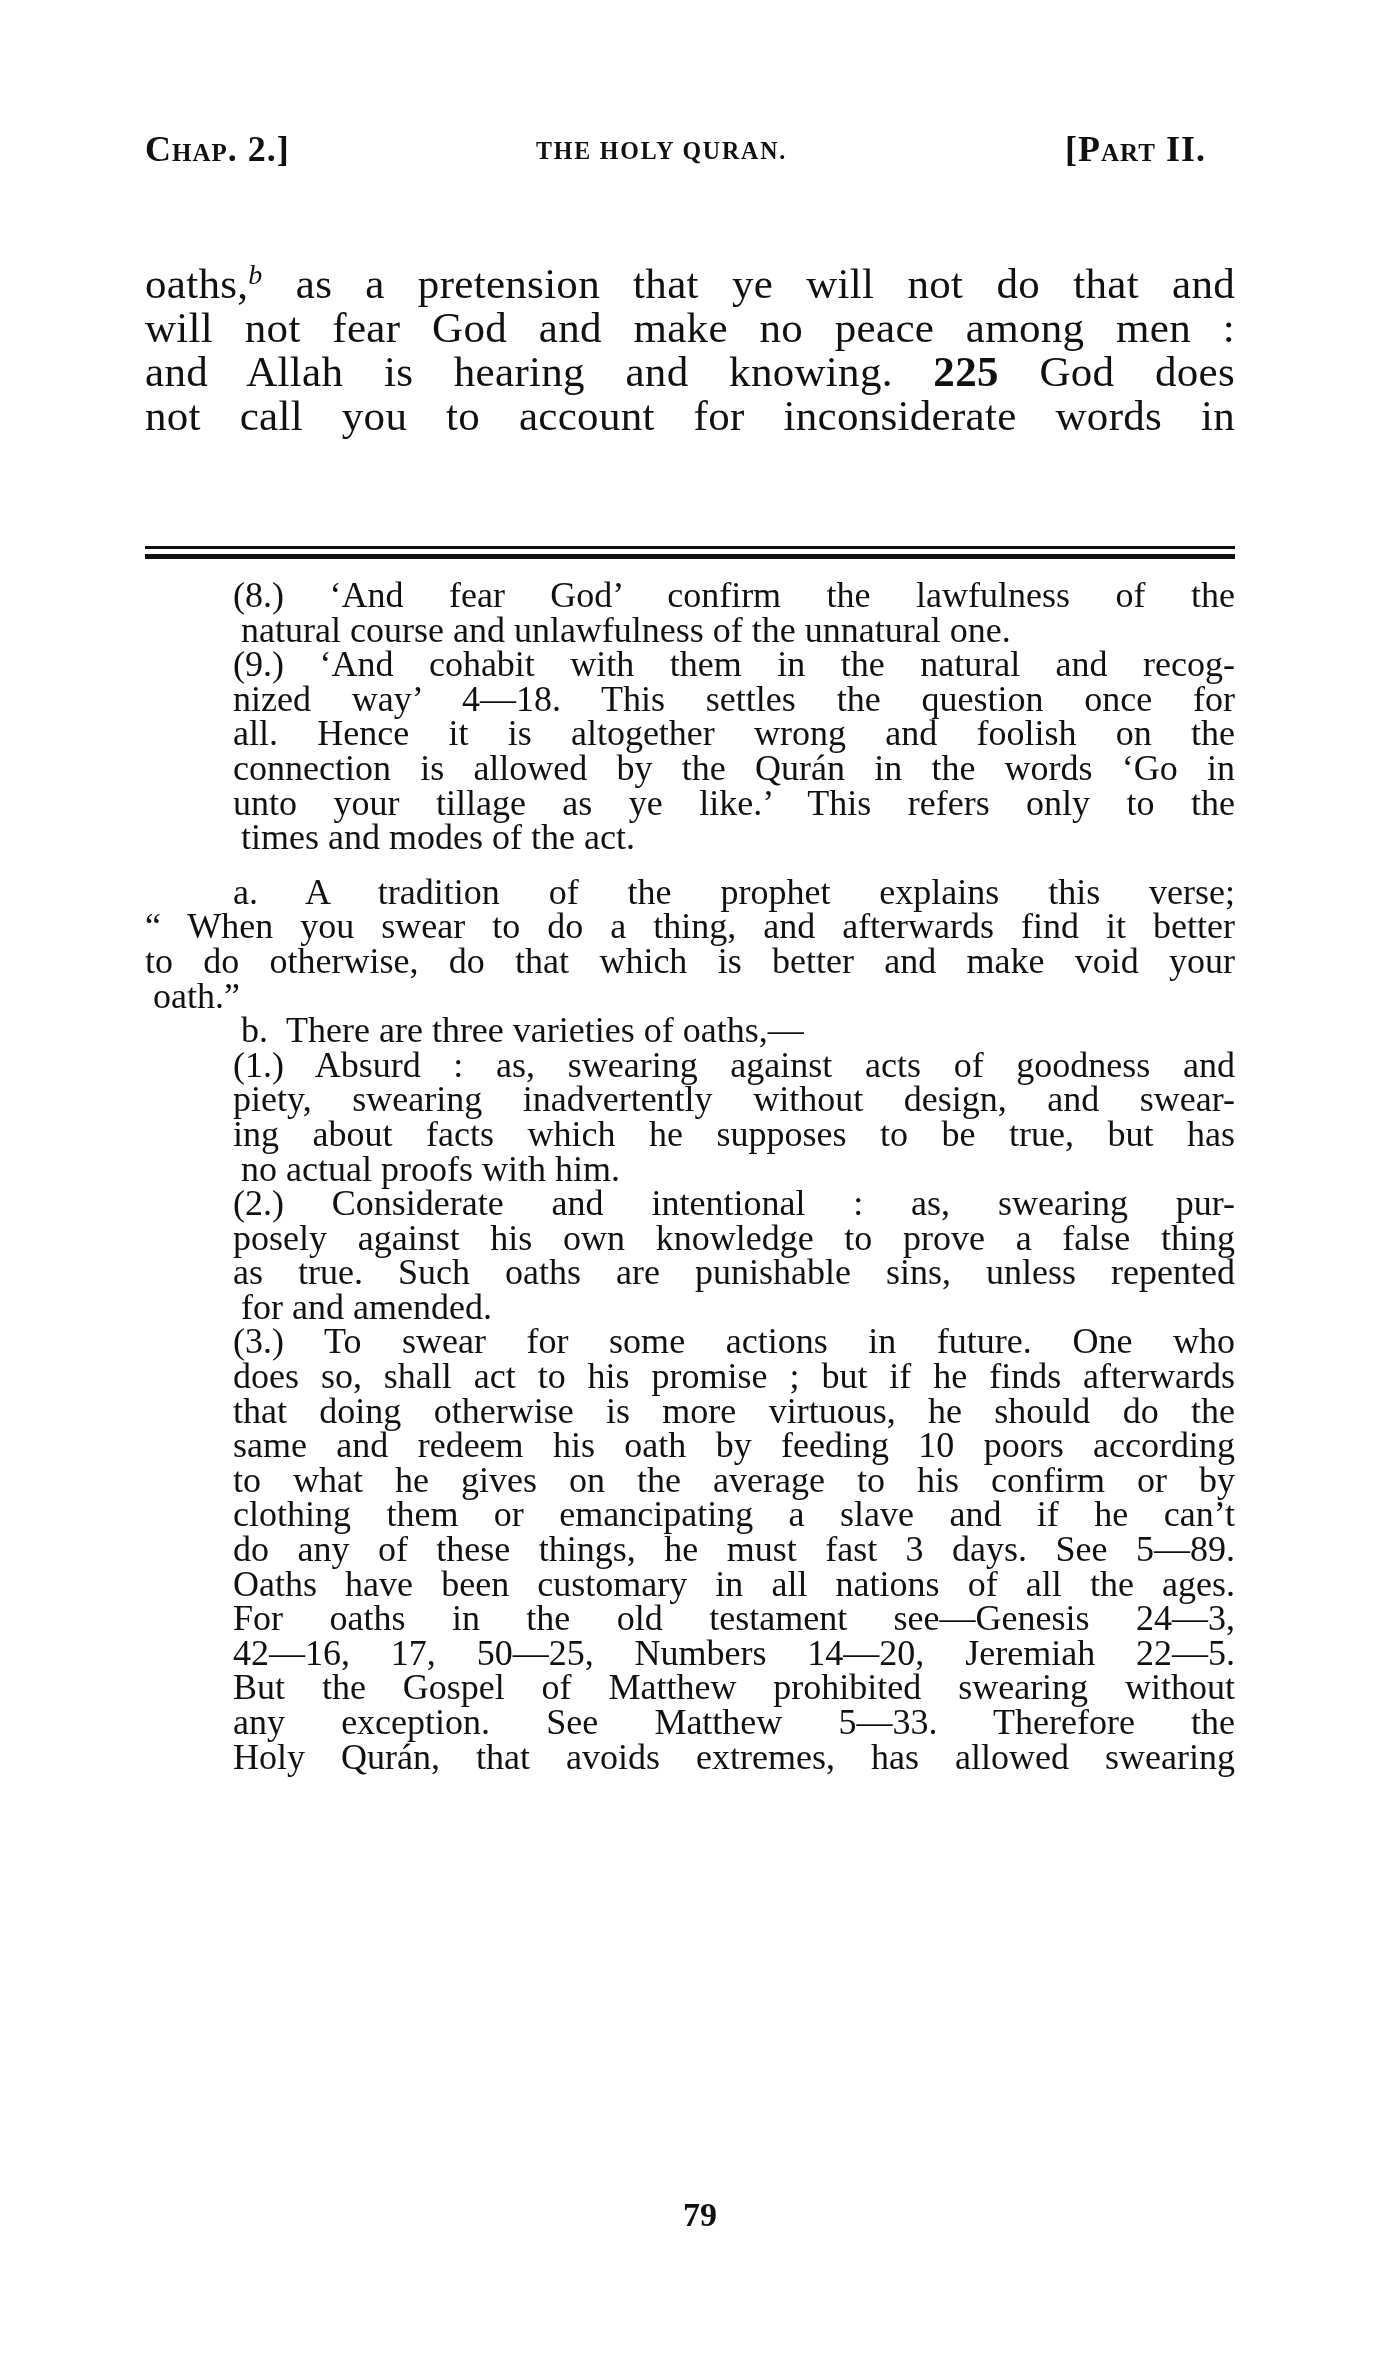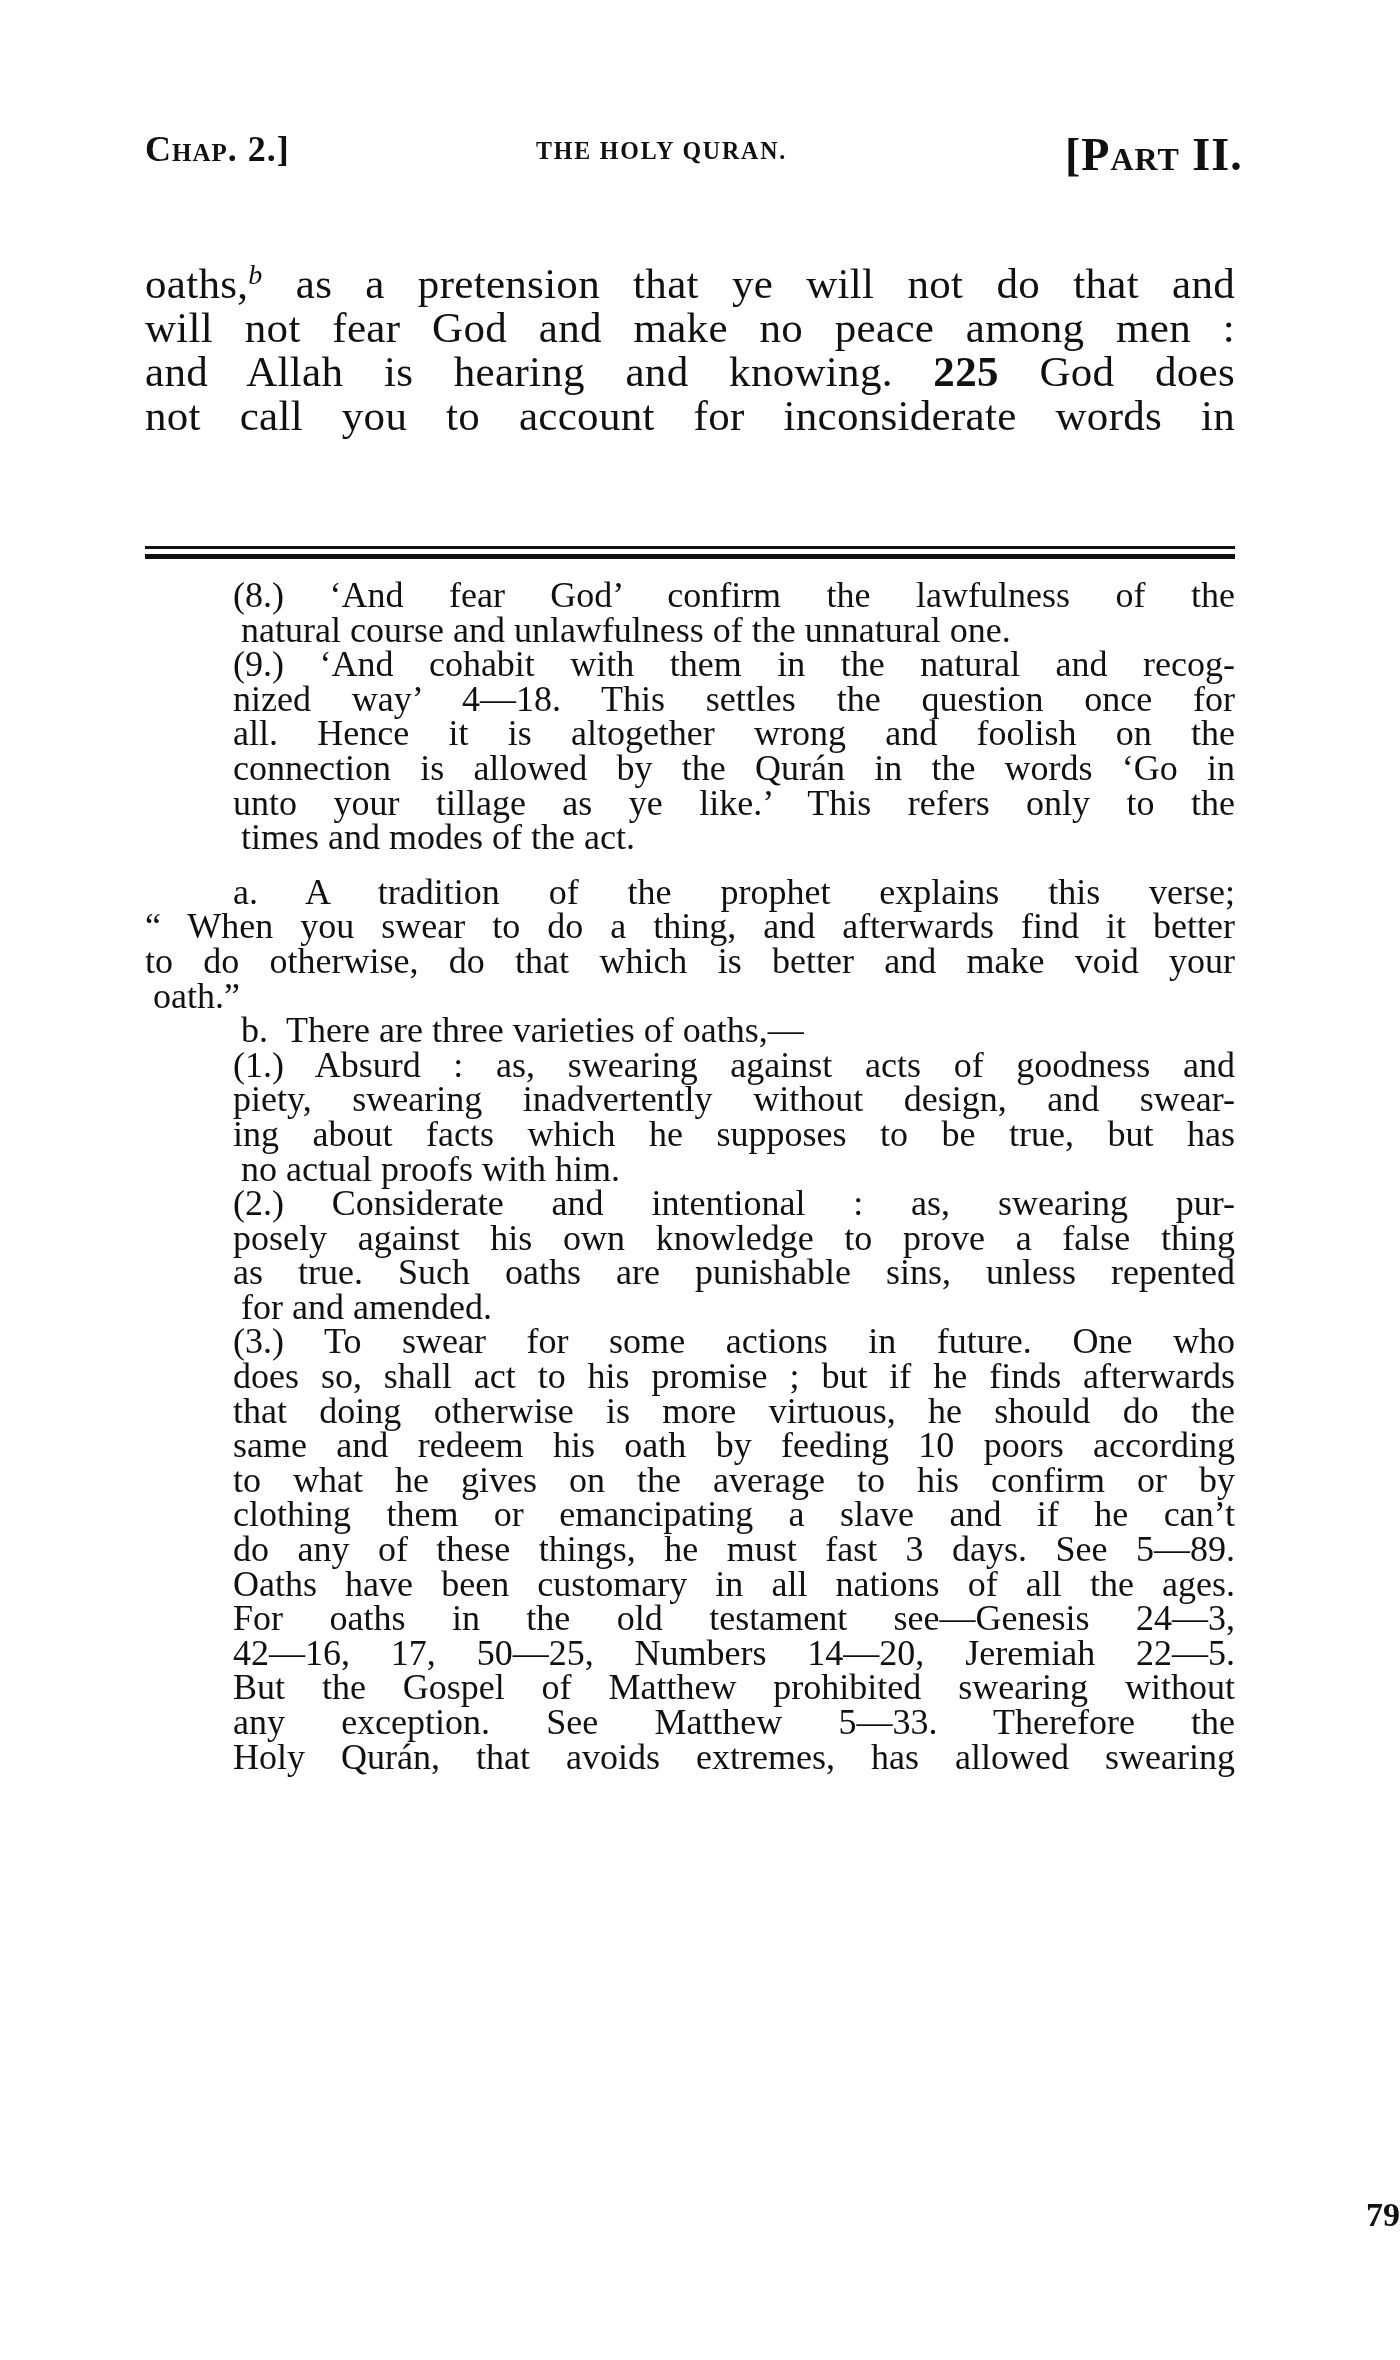--- a/index.html
+++ b/index.html
@@ -4,21 +4,21 @@
 <style>
   html, body { margin: 0; padding: 0; background: #ffffff; }
   body {
     width: 1400px; height: 2360px; position: relative; overflow: hidden;
     font-family: "DejaVu Serif", "Liberation Serif", serif; color: #111111;
   }
   .header { position: absolute; top: 122px; left: 0; width: 1400px; height: 60px; text-align: center; }
   .hdr { position: absolute; top: 6px; font-family: "Liberation Serif", serif; font-weight: bold; }
   .hdr-left { left: 145px; font-size: 36px; font-variant: small-caps; letter-spacing: 1px; }
   .hdr-center { left: 536px; font-size: 26px; top: 14px; letter-spacing: 2px; transform: scaleX(0.92); transform-origin: left; }
-  .hdr-right { left: 1065px; font-size: 46px; font-variant: small-caps; letter-spacing: 1px; }
+  .hdr-right { left: 1065px; font-size: 36px; font-variant: small-caps; letter-spacing: 1px; }
 
   .verse { position: absolute; top: 262px; left: 145px; width: 1090px; }
   .vline {
     font-family: "Liberation Serif", serif; font-size: 43px; line-height: 44px; height: 44px;
     white-space: nowrap; text-align: justify; text-align-last: justify; letter-spacing: 0.3px;
   }
   .vnum { font-weight: bold; }
   sup.note { font-style: italic; font-size: 28px; vertical-align: 14px; line-height: 0; }
   .em { }
 
@@ -29,21 +29,21 @@
   .notes { position: absolute; top: 578px; left: 145px; width: 1090px; }
   .nline {
     font-family: "Liberation Serif", serif; font-size: 36px; line-height: 34.6px; height: 34.6px;
     white-space: nowrap; text-align: justify; text-align-last: justify;
   }
   .nline.ind { padding-left: 88px; }
   .nline.last { text-align-last: left; margin-left: 8px; }
   .gap { height: 20px; }
 
   .page-number {
-    position: absolute; top: 2196px; left: 0; width: 1400px; text-align: right;
+    position: absolute; top: 2196px; left: 0; width: 1400px; text-align: center;
     font-family: "Liberation Serif", serif; font-weight: bold; font-size: 34px;
   }
 </style>
 </head>
 <body>
 
 <div class="header">
   <span class="hdr hdr-left">Chap. 2.]</span>
   <span class="hdr hdr-center">THE HOLY QURAN.</span>
   <span class="hdr hdr-right">[Part II.</span>

